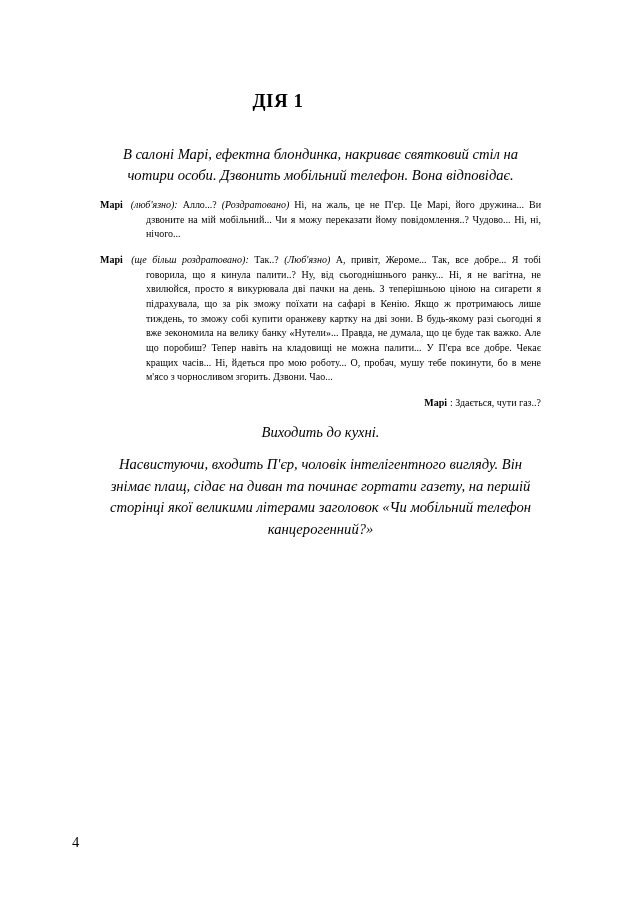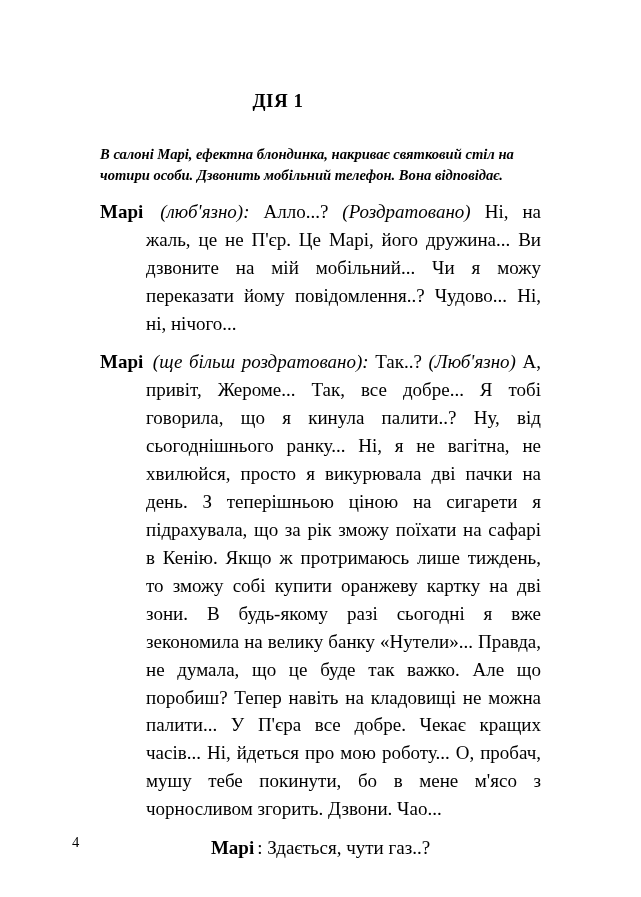--- a/index.html
+++ b/index.html
@@ -34,43 +34,44 @@
   .content {
     margin: 32px 100px 0 100px;
     width: 441px;
   }
   p {
     margin: 0;
     padding: 0;
   }
   .stage {
     font-style: italic;
-    font-weight: bold;
+    font-weight: normal;
+    text-align: center;
     font-size: 14.6px;
     line-height: 1.47;
     margin-bottom: 11px;
   }
   .speech {
-    font-size: 19px;
+    font-size: 10px;
     line-height: 1.47;
     margin-bottom: 11px;
     text-align: justify;
     text-indent: 0;
     padding-left: 46px;
   }
   .speech .who {
     font-weight: bold;
     margin-left: -46px;
     padding-right: 3px;
   }
   .speech i {
     font-style: italic;
   }
   .speech.short {
-    text-align: center;
+    text-align: right;
   }
   .page-number {
     position: absolute;
     left: 72px;
     bottom: 58px;
     font-size: 14.6px;
     font-family: "Liberation Serif", serif;
   }
 </style>
 </head>
@@ -85,19 +86,21 @@
     <p class="stage">В салоні Марі, ефектна блондинка, накриває святковий стіл на чотири особи. Дзвонить мобільний телефон. Вона відповідає.</p>
 
     <p class="speech"><span class="who">Марі</span><i> (люб'язно): </i><span>Алло...? </span><i>(Роздратовано) </i><span>Ні, на жаль, це не П'єр. Це Марі, його дружина... Ви дзвоните на мій мобільний... Чи я можу переказати йому повідомлення..? Чудово... Ні, ні, нічого...</span></p>
 
 
     <p class="speech"><span class="who">Марі</span><i> (ще більш роздратовано): </i><span>Так..? </span><i>(Люб'язно) </i><span>А, привіт, Жероме... Так, все добре... Я тобі говорила, що я кинула палити..? Ну, від сьогоднішнього ранку... Ні, я не вагітна, не хвилюйся, просто я викурювала дві пачки на день. З теперішньою ціною на сигарети я підрахувала, що за рік зможу поїхати на сафарі в Кенію. Якщо ж протримаюсь лише тиждень, то зможу собі купити оранжеву картку на дві зони. В будь-якому разі сьогодні я вже зекономила на велику банку «Нутели»... Правда, не думала, що це буде так важко. Але що поробиш? Тепер навіть на кладовищі не можна палити... У П'єра все добре. Чекає кращих часів... Ні, йдеться про мою роботу... О, пробач, мушу тебе покинути, бо в мене м'ясо з чорносливом згорить. Дзвони. Чао...</span></p>
 
 
     <p class="speech short"><span class="who">Марі</span><span>: </span><span>Здається, чути газ..?</span></p>
 
+    <p class="stage">Виходить до кухні.</p>
 
+    <p class="stage">Насвистуючи, входить П'єр, чоловік інтелігентного вигляду. Він знімає плащ, сідає на диван та починає гортати газету, на першій сторінці якої великими літерами заголовок «Чи мобільний телефон канцерогенний?»</p>
 
   </div>
 
   <div class="page-number">4</div>
 
 </div>
 
 </body></html>

